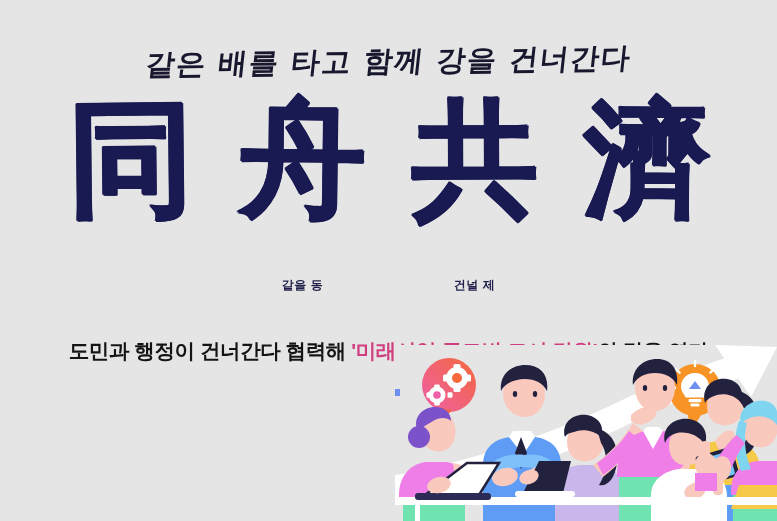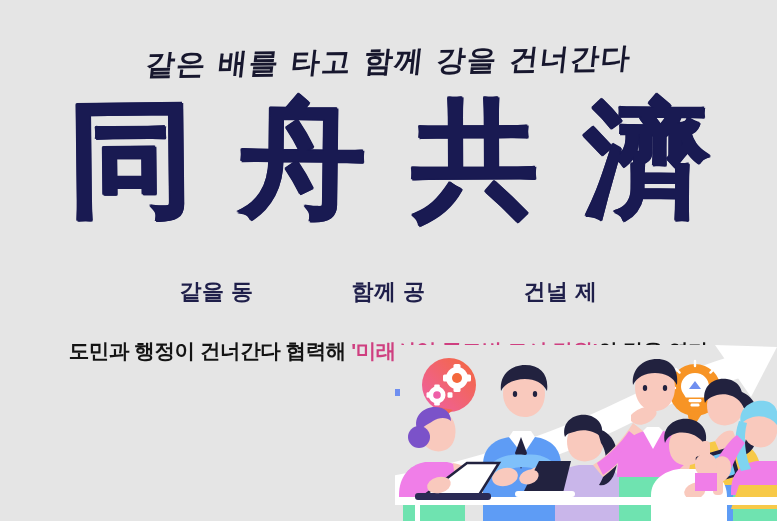--- a/index.html
+++ b/index.html
@@ -72,21 +72,21 @@
     left: 0;
     top: 277px;
     width: 777px;
     display: flex;
     justify-content: center;
     gap: 22px;
   }
   .reading {
     width: 150px;
     text-align: center;
-    font-size: 22px;
+    font-size: 12px;
     font-weight: 700;
     color: #1f1f4a;
     letter-spacing: 0.5px;
   }
 
   
   #subtitle {
     position: absolute;
     left: 0;
     top: 337px;
@@ -120,21 +120,20 @@
 
   <div id="hanja-row">
     <div class="hanja h1">同</div>
     <div class="hanja h2">舟</div>
     <div class="hanja h3">共</div>
     <div class="hanja h4">濟</div>
   </div>
 
   <div id="readings-row">
     <div class="reading">같을 동</div>
-    <div class="reading">함께 공</div>
     <div class="reading">건널 제</div>
   </div>
 
   <div id="subtitle"><span>도민과 행정이 건너간다 협력해 </span><span class="hl">'미래산업 글로벌 도시 강원'</span><span>의 길을 연다</span></div>
 
   <div id="illustration">
     <svg width="382" height="176" viewBox="0 0 382 176" xmlns="http://www.w3.org/2000/svg">
       <defs>
         <linearGradient id="bubGrad" x1="0" y1="1" x2="1" y2="0">
           <stop offset="0%" stop-color="#ee5fa8"></stop>

